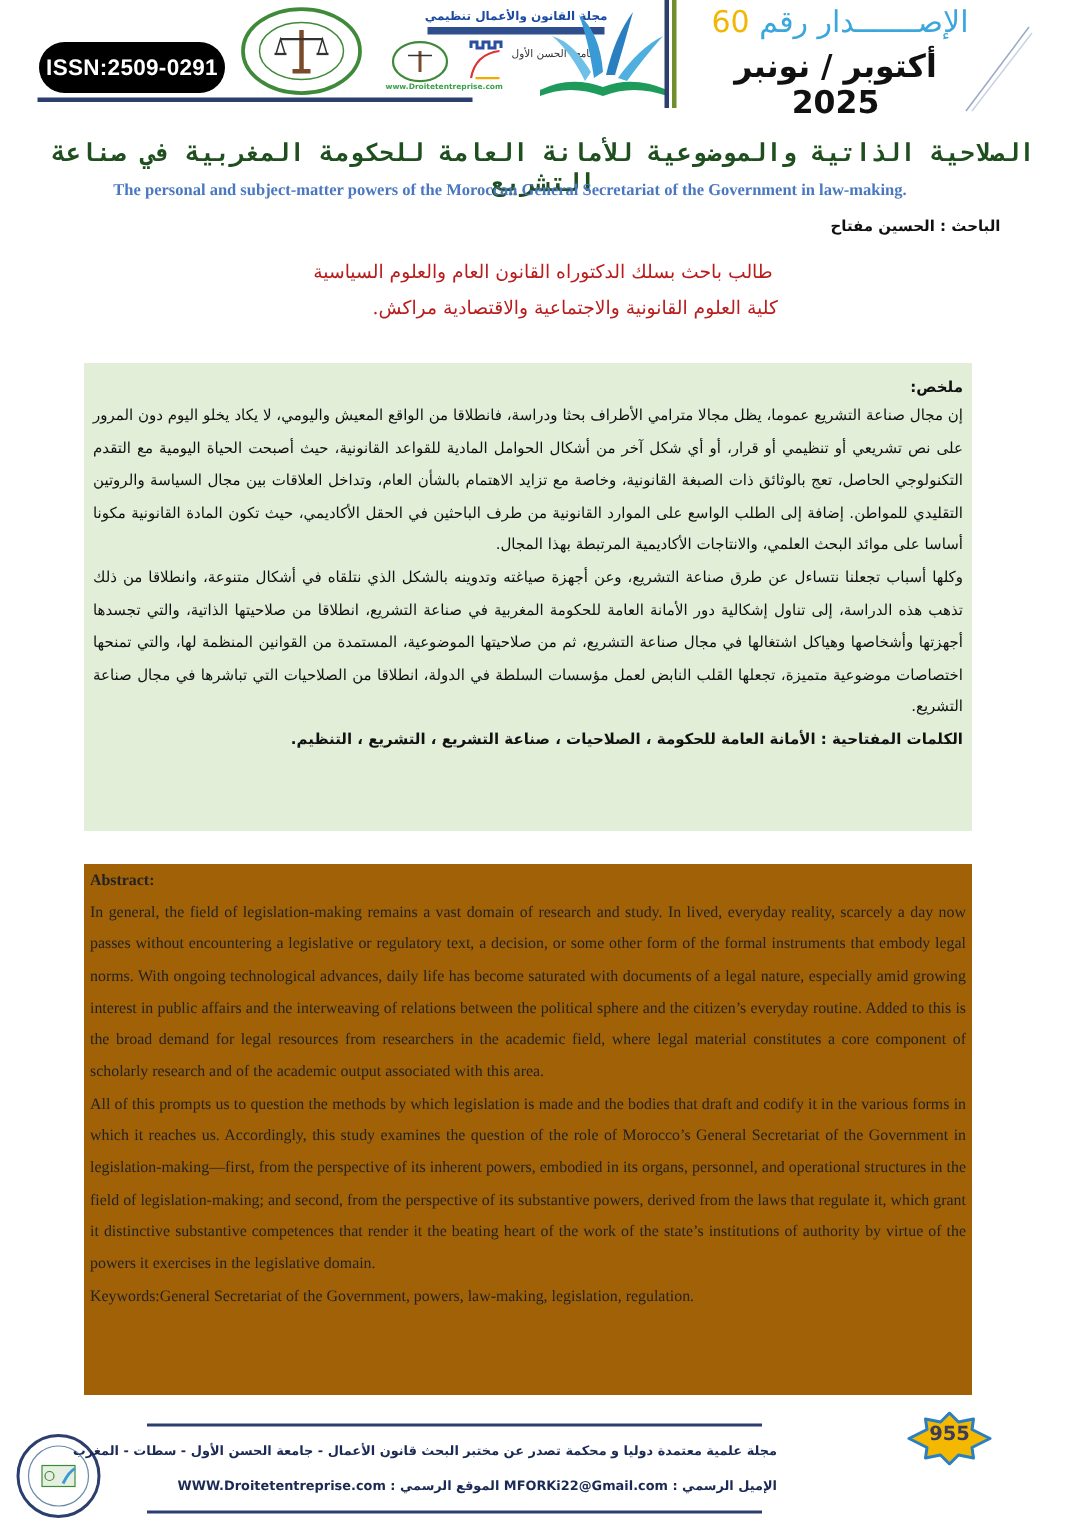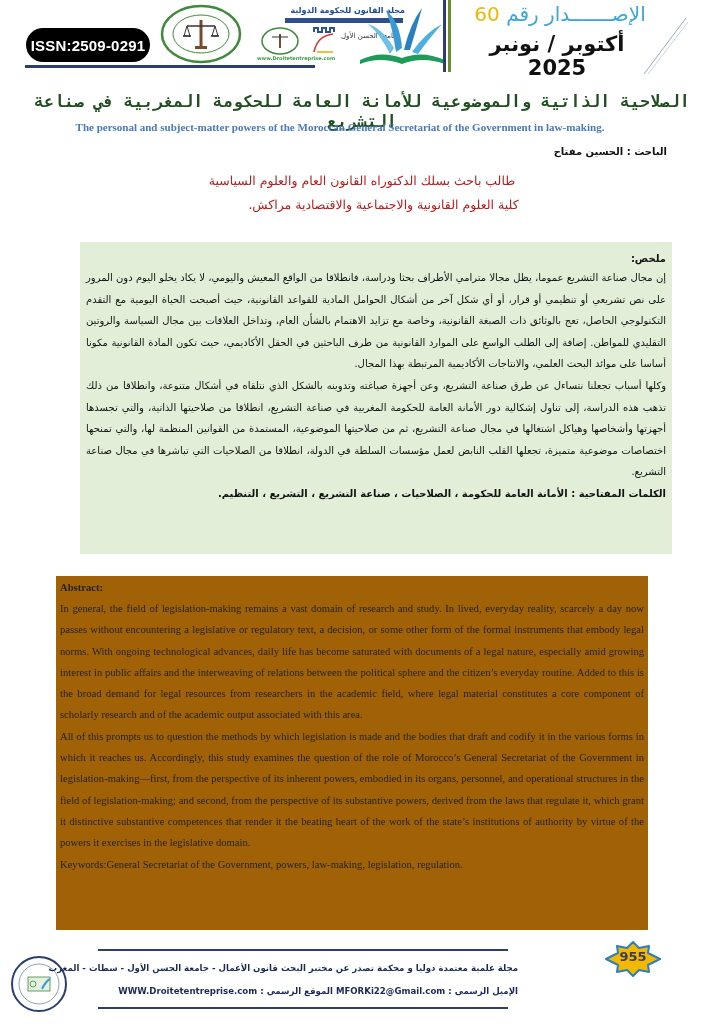--- a/index.html
+++ b/index.html
@@ -52,21 +52,21 @@
     position: absolute; left: 0; width: 724px; text-align: center; direction: rtl;
     font-family: "DejaVu Serif", serif; font-size: 12.5px; color: #b91c1c;
   }
   .affil.l1 { top: 173px; }
   .affil.l2 { top: 197px; padding-left: 43px; }
 
   
   .abs-ar {
     position: absolute; left: 56px; top: 242px; width: 592px; height: 312px;
     background: #e2eed8; padding: 4px 6px 0 6px; direction: rtl; text-align: justify;
-    font-family: "DejaVu Sans", sans-serif; font-size: 10px; line-height: 21.6px; color: #111; margin-left: 24px;
+    font-family: "DejaVu Sans", sans-serif; font-size: 10px; line-height: 21.6px; color: #111;
   }
   .abs-ar .label { font-weight: bold; display: block; line-height: 17px; margin-top: 4px; }
   .abs-ar p { text-align-last: right; }
   .abs-ar .kw { font-weight: bold; }
 
   
   .abs-en {
     position: absolute; left: 56px; top: 576px; width: 592px; height: 354px;
     background: #a16207; padding: 2px 4px 0 4px; text-align: justify;
     font-family: "Liberation Serif", serif; font-size: 10.6px; line-height: 21.3px; color: #222;
@@ -104,21 +104,21 @@
     <line x1="41" y1="16" x2="41" y2="44" stroke="#7a4b2a" stroke-width="3"></line>
     <line x1="27" y1="22" x2="55" y2="22" stroke="#333" stroke-width="1.5"></line>
     <path d="M24 32 L27 22 L30 32 Z" fill="none" stroke="#333" stroke-width="1"></path>
     <path d="M52 32 L55 22 L58 32 Z" fill="none" stroke="#333" stroke-width="1"></path>
     <line x1="23" y1="32" x2="31" y2="32" stroke="#333" stroke-width="1.5"></line>
     <line x1="51" y1="32" x2="59" y2="32" stroke="#333" stroke-width="1.5"></line>
     <rect x="35" y="42" width="12" height="3" fill="#7a4b2a"></rect>
   </svg>
 
   <div class="journal-banner">
-    <div class="banner-title">مجلة القانون للحكومة الدولية</div>
+    <div class="banner-title">مجلة القانون والأعمال تنظيمي</div>
     <div class="banner-strip"></div>
     <svg style="position:absolute;left:5px;top:20px;width:40px;height:30px" viewBox="0 0 40 30">
       <ellipse cx="20" cy="15" rx="18" ry="13" fill="#fff" stroke="#3f8a3a" stroke-width="1.5"></ellipse>
       <line x1="20" y1="8" x2="20" y2="22" stroke="#7a4b2a" stroke-width="2"></line>
       <line x1="12" y1="11" x2="28" y2="11" stroke="#333" stroke-width="1"></line>
     </svg>
     <svg style="position:absolute;left:56px;top:20px;width:26px;height:28px" viewBox="0 0 26 28">
       <path d="M3 6 L3 2 L7 2 L7 6 L11 6 L11 2 L15 2 L15 6 L19 6 L19 2 L23 2 L23 6" fill="none" stroke="#2a4ea0" stroke-width="2"></path>
       <path d="M3 26 Q6 10 22 8" fill="none" stroke="#d33" stroke-width="1.5"></path>
       <path d="M6 26 L22 26" stroke="#f2a900" stroke-width="1.5"></path>

